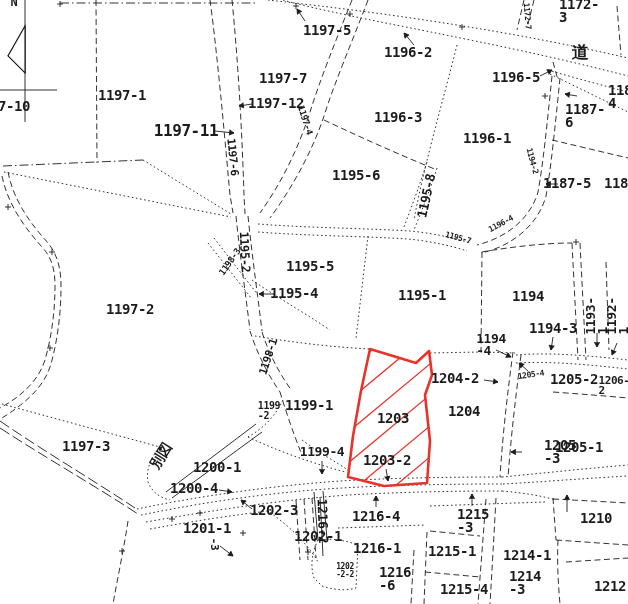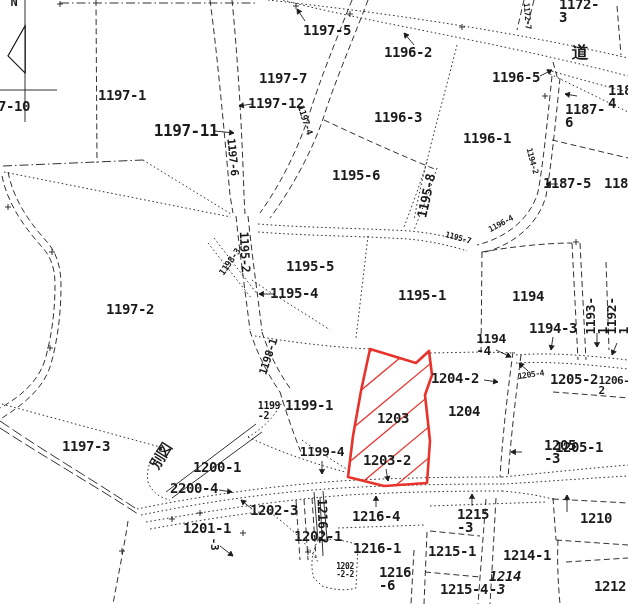--- a/index.html
+++ b/index.html
@@ -321,40 +321,40 @@
       <div class="lbl" style="left: 618px; top: 316px; font-size: 13px; transform: translate(-50%, -50%) rotate(-90deg);">1192-1</div>
       <div class="lbl" style="left: 491px; top: 345px; font-size: 13px; transform: translate(-50%, -50%) rotate(0deg);">1194
 -4</div>
       <div class="lbl" style="left: 130px; top: 310px; font-size: 14px; transform: translate(-50%, -50%) rotate(0deg);">1197-2</div>
       <div class="lbl" style="left: 269px; top: 357px; font-size: 11px; transform: translate(-50%, -50%) rotate(-72deg);">1198-1</div>
       <div class="lbl" style="left: 269px; top: 410px; font-size: 10px; transform: translate(-50%, -50%) rotate(0deg);">1199
 -2</div>
       <div class="lbl" style="left: 309px; top: 406px; font-size: 14px; transform: translate(-50%, -50%) rotate(0deg);">1199-1</div>
       <div class="lbl" style="left: 322px; top: 452px; font-size: 13px; transform: translate(-50%, -50%) rotate(0deg);">1199-4</div>
       <div class="lbl" style="left: 217px; top: 468px; font-size: 14px; transform: translate(-50%, -50%) rotate(0deg);">1200-1</div>
-      <div class="lbl" style="left: 194px; top: 489px; font-size: 14px; transform: translate(-50%, -50%) rotate(0deg);">2200-4</div>
+      <div class="lbl" style="left: 194px; top: 489px; font-size: 14px; transform: translate(-50%, -50%) rotate(0deg);">1200-4</div>
       <div class="lbl" style="left: 274px; top: 511px; font-size: 14px; transform: translate(-50%, -50%) rotate(0deg);">1202-3</div>
       <div class="lbl" style="left: 207px; top: 529px; font-size: 14px; transform: translate(-50%, -50%) rotate(0deg);">1201-1</div>
       <div class="lbl" style="left: 214px; top: 544px; font-size: 11px; transform: translate(-50%, -50%) rotate(90deg);">-3</div>
       <div class="lbl" style="left: 289px; top: 537px; font-size: 14px; transform: translate(-50%, -50%) rotate(0deg); margin-left: 29px;">1202-1</div>
       <div class="lbl" style="left: 322px; top: 521px; font-size: 13px; transform: translate(-50%, -50%) rotate(88deg);">1216-2</div>
       <div class="lbl" style="left: 86px; top: 447px; font-size: 14px; transform: translate(-50%, -50%) rotate(0deg);">1197-3</div>
       <div class="lbl" style="left: 161px; top: 456px; font-size: 14px; transform: translate(-50%, -50%) rotate(-58deg);">別図</div>
       <div class="lbl" style="left: 376px; top: 517px; font-size: 14px; transform: translate(-50%, -50%) rotate(0deg);">1216-4</div>
       <div class="lbl" style="left: 377px; top: 549px; font-size: 14px; transform: translate(-50%, -50%) rotate(0deg);">1216-1</div>
       <div class="lbl" style="left: 395px; top: 579px; font-size: 14px; transform: translate(-50%, -50%) rotate(0deg);">1216
 -6</div>
       <div class="lbl" style="left: 345px; top: 571px; font-size: 8px; transform: translate(-50%, -50%) rotate(0deg);">1202
 -2-2</div>
       <div class="lbl" style="left: 473px; top: 521px; font-size: 14px; transform: translate(-50%, -50%) rotate(0deg);">1215
 -3</div>
       <div class="lbl" style="left: 452px; top: 552px; font-size: 14px; transform: translate(-50%, -50%) rotate(0deg);">1215-1</div>
       <div class="lbl" style="left: 464px; top: 590px; font-size: 14px; transform: translate(-50%, -50%) rotate(0deg);">1215-4</div>
       <div class="lbl" style="left: 527px; top: 556px; font-size: 14px; transform: translate(-50%, -50%) rotate(0deg);">1214-1</div>
-      <div class="lbl" style="left: 505px; top: 583px; font-size: 14px; transform: translate(-50%, -50%) rotate(0deg); font-style: italic;">1214
+      <div class="lbl" style="left: 525px; top: 583px; font-size: 14px; transform: translate(-50%, -50%) rotate(0deg);">1214
 -3</div>
       <div class="lbl" style="left: 596px; top: 519px; font-size: 14px; transform: translate(-50%, -50%) rotate(0deg);">1210</div>
       <div class="lbl" style="left: 614px; top: 587px; font-size: 14px; transform: translate(-50%, -50%) rotate(0deg);">1212-</div>
       <div class="lbl" style="left: 560px; top: 452px; font-size: 14px; transform: translate(-50%, -50%) rotate(0deg);">1205
 -3</div>
       <div class="lbl" style="left: 579px; top: 448px; font-size: 14px; transform: translate(-50%, -50%) rotate(0deg);">1205-1</div>
       <div class="lbl" style="left: 574px; top: 380px; font-size: 14px; transform: translate(-50%, -50%) rotate(0deg);">1205-2</div>
       <div class="lbl" style="left: 614px; top: 386px; font-size: 11px; transform: translate(-50%, -50%) rotate(0deg);">1206-2</div>
       <div class="lbl" style="left: 531px; top: 375px; font-size: 8px; transform: translate(-50%, -50%) rotate(-8deg);">1205-4</div>
       <div class="lbl" style="left: 455px; top: 379px; font-size: 14px; transform: translate(-50%, -50%) rotate(0deg);">1204-2</div>

